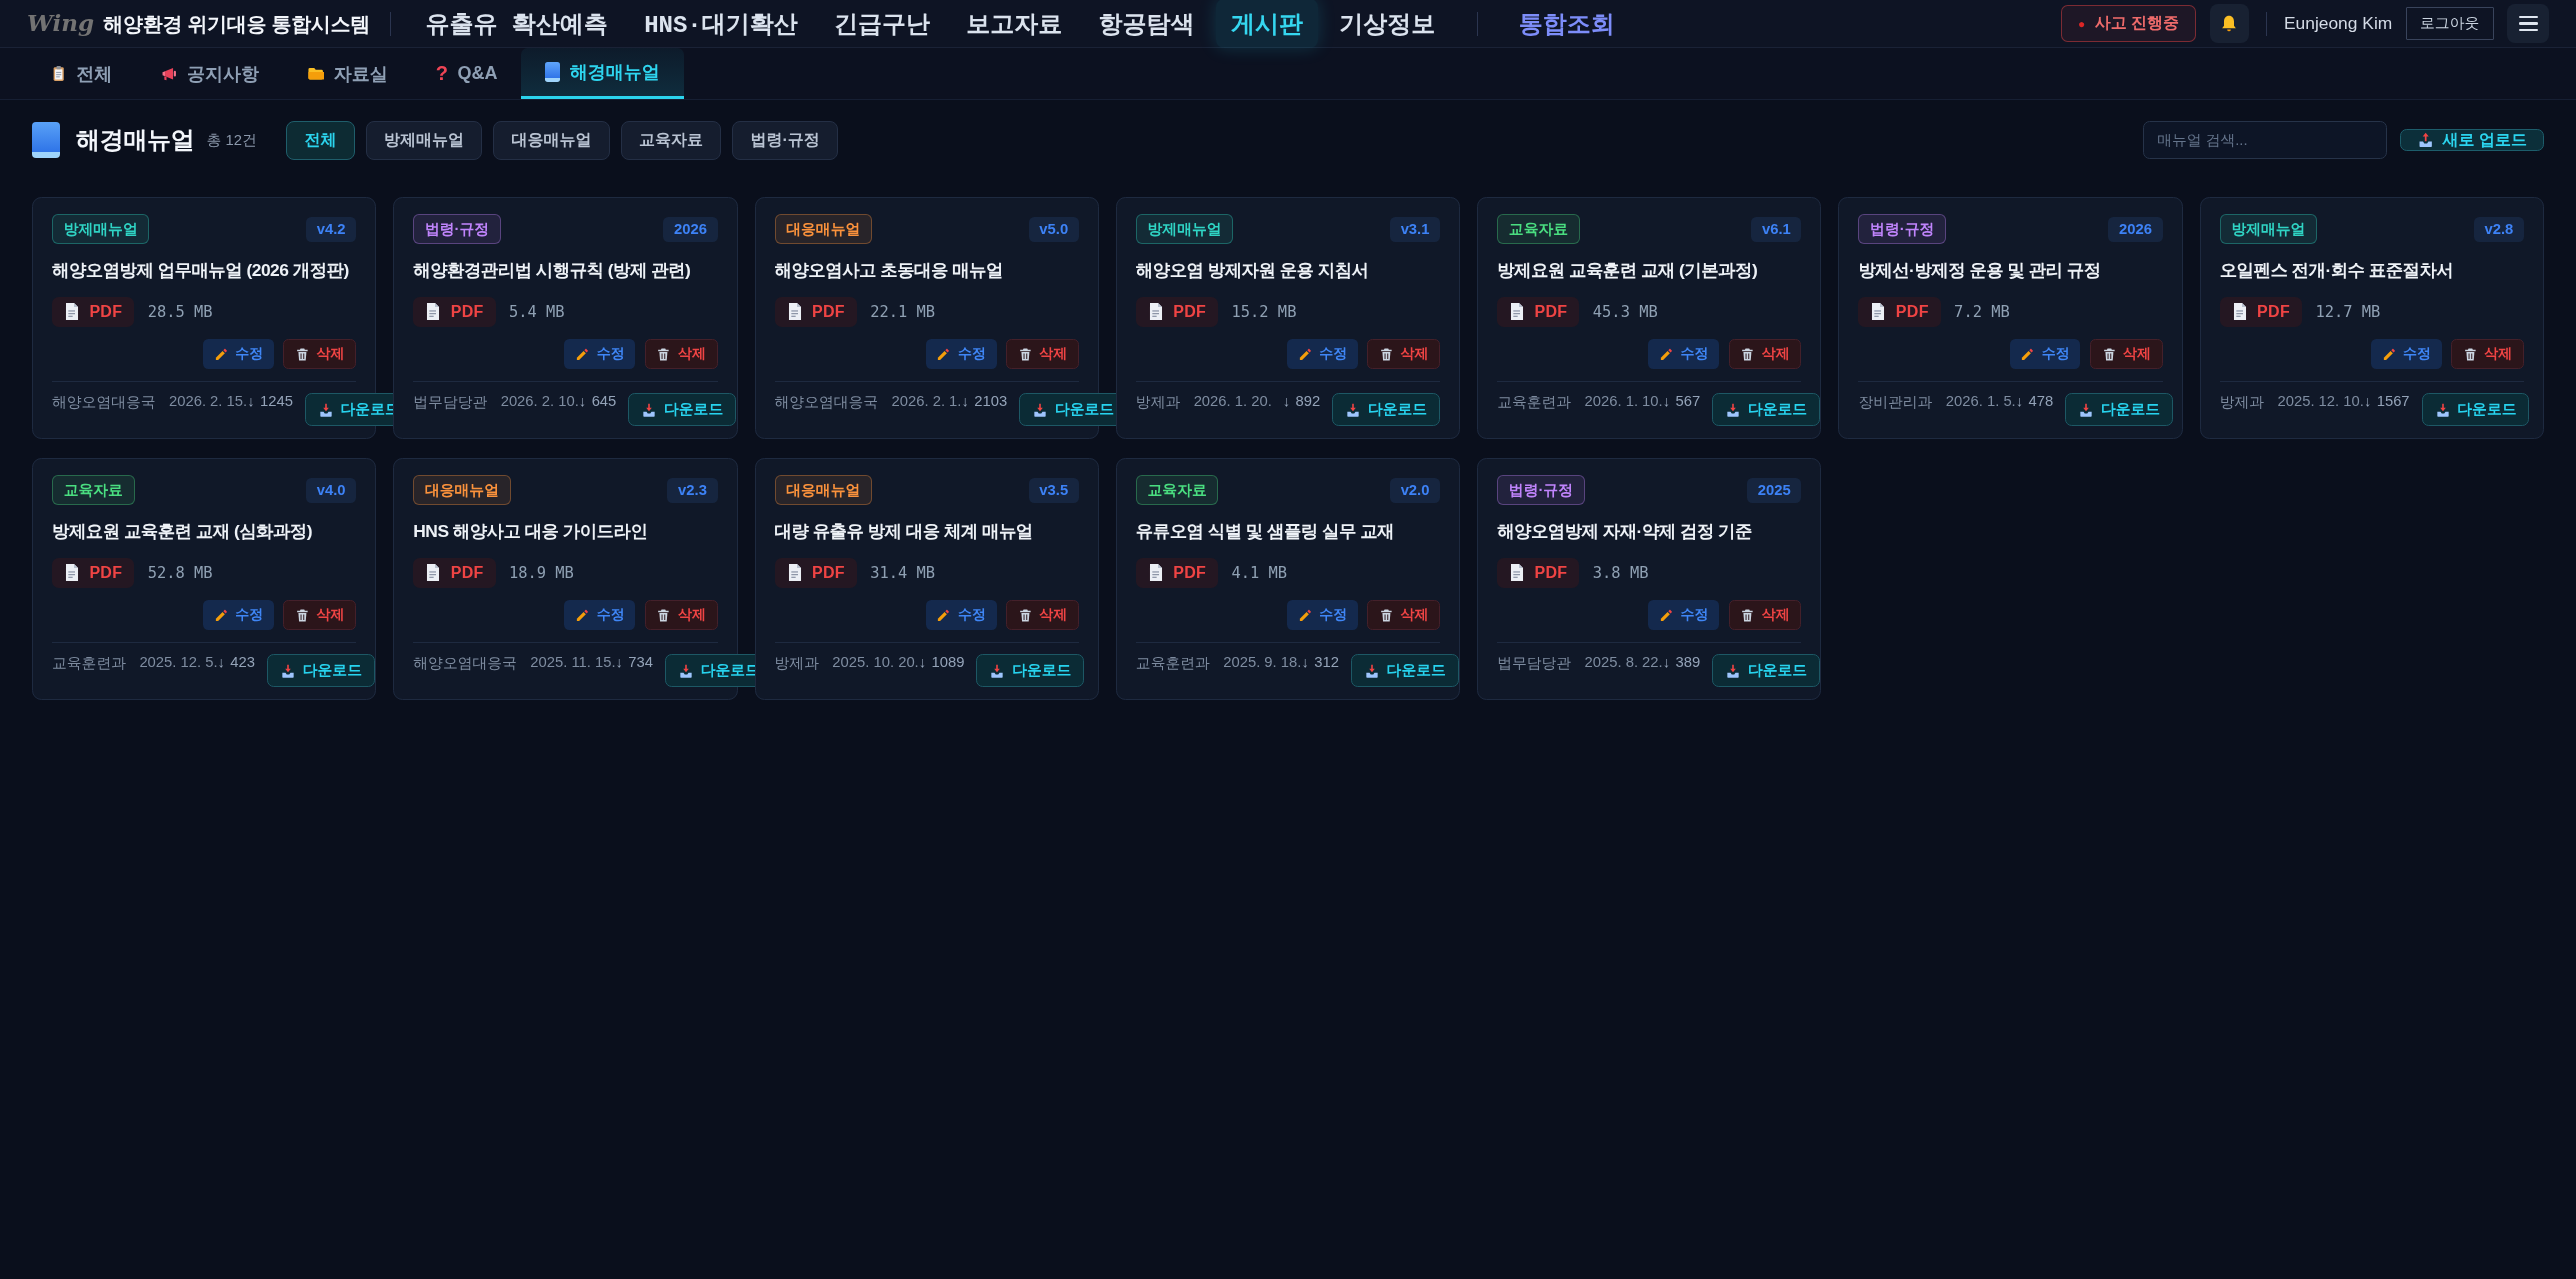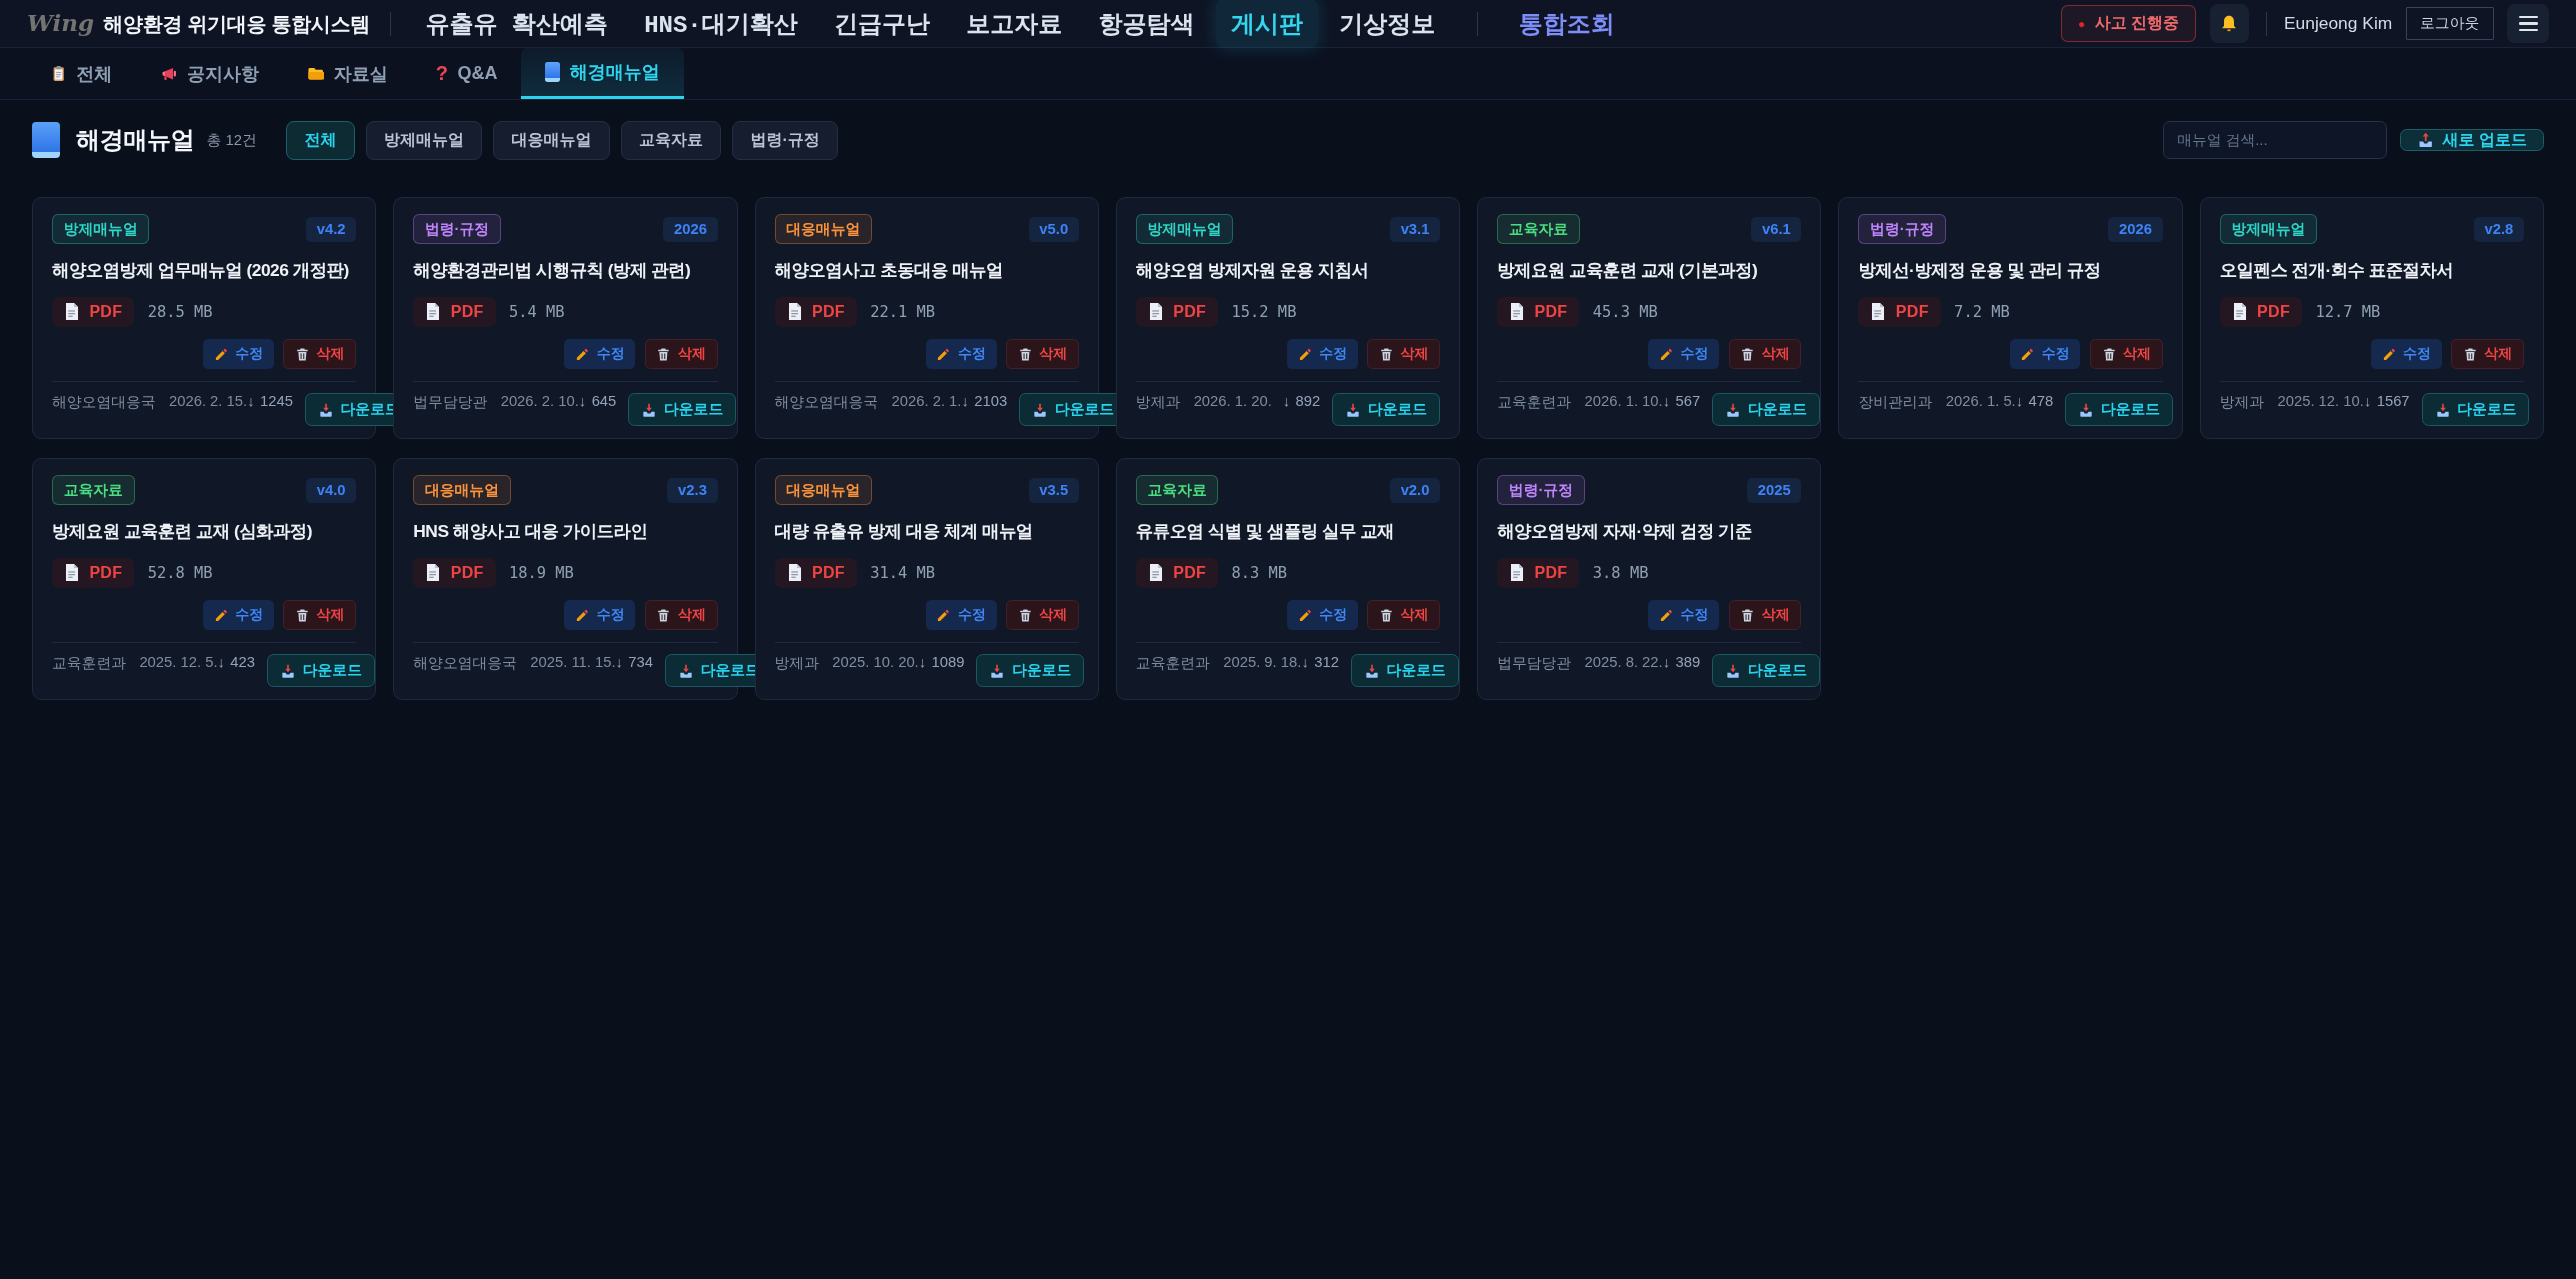--- a/index.html
+++ b/index.html
@@ -51,21 +51,21 @@
   
   .toolbar { display:flex; align-items:center; padding:0 32px; margin-top:19px; height:42px; }
   .title-ic { width:28px; height:36px; border-radius:4px; background:linear-gradient(180deg,#59a1f7,#2f74e8); border-bottom:6px solid #9fd4fb; margin-right:16px; }
   .page-title { font-size:24px; font-weight:800; color:#f3f6fb; letter-spacing:-0.3px; white-space:nowrap; }
   .total-count { font-size:14.8px; color:#8b98ab; margin-left:12px; white-space:nowrap; }
   .chips { display:flex; align-items:center; gap:10.7px; margin-left:29.5px; }
   .chip { font-size:16px; font-weight:600; color:#b9c3d2; background:#151d2e; border:0.7px solid #242f45; border-radius:8px; padding:8px 17.4px; cursor:pointer; white-space:nowrap; }
   .chip.active { color:#2bd4ee; background:#0d2b33; border-color:#1f5e6b; }
   .toolbar-right { margin-left:auto; display:flex; align-items:center; gap:13.4px; }
   .search-input {
-    width:224px; height:38px; background:#0d1526; border:0.7px solid #263349; border-radius:6.7px;
+    width:244px; height:38px; background:#0d1526; border:0.7px solid #263349; border-radius:6.7px;
     padding:0 13.4px; font-size:14.8px; color:#cbd5e1; outline:none; font-family:inherit;
   }
   .search-input::placeholder { color:#64748b; }
   .upload-btn {
     height:22px; display:flex; align-items:center; gap:8px; padding:0 16px;
     background:#0c2f3a; border:0.7px solid #1d5d6b; border-radius:6.7px;
     color:#2bd4ee; font-size:16px; font-weight:800; cursor:pointer; white-space:nowrap;
   }
 
   
@@ -762,21 +762,21 @@
       <span class="file-chip">
         <svg width="16" height="17.4" viewBox="0 0 22 26">
           <path fill="#eceff5" d="M2 0h12l6 6v20H2z"></path>
           <path fill="#b9c2d0" d="M14 0l6 6h-6z"></path>
           <rect x="5.5" y="11" width="10" height="1.8" fill="#8a93a5"></rect>
           <rect x="5.5" y="15" width="10" height="1.8" fill="#8a93a5"></rect>
           <rect x="5.5" y="19" width="6.5" height="1.8" fill="#8a93a5"></rect>
         </svg>
         <span class="pdf">PDF</span>
       </span>
-      <span class="file-size">8.3 MB</span>
+      <span class="file-size">4.1 MB</span>
     </div>
     <div class="action-row">
       <button class="btn edit">
         <svg width="14.8" height="14.8" viewBox="0 0 24 24">
           <path fill="#f59e0b" d="M3 17.3V21h3.7L17.6 10.1l-3.7-3.7L3 17.3z"></path>
           <path fill="#ef4444" d="M20.7 7c.4-.4.4-1 0-1.4l-2.3-2.3c-.4-.4-1-.4-1.4 0l-1.9 1.9 3.7 3.7L20.7 7z"></path>
         </svg>
         <span>수정</span>
       </button>
       <button class="btn del">

